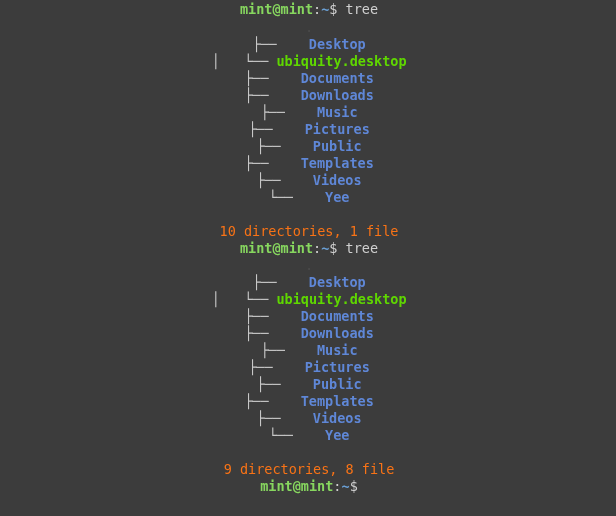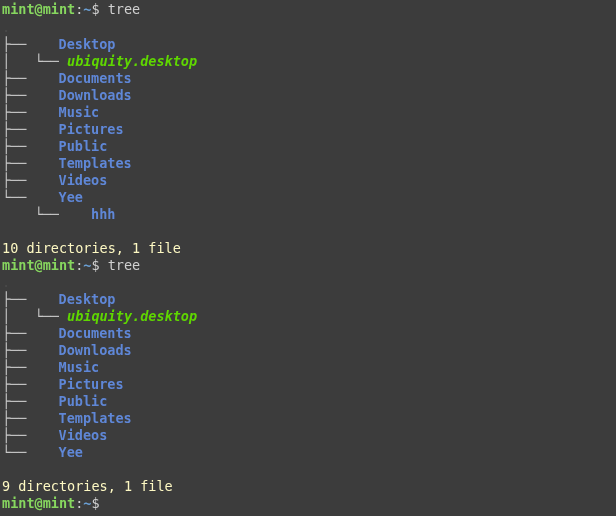--- a/index.html
+++ b/index.html
@@ -14,71 +14,71 @@
     font-family: "DejaVu Sans Mono", "Liberation Mono", monospace;
   }
   #terminal {
     width: 616px;
     height: 516px;
     background: #3c3c3c;
     padding: 0;
     box-sizing: border-box;
     position: relative;
     overflow: hidden;
+    text-align: center;
   }
   .line {
     height: 17px;
     line-height: 17px;
     font-size: 13.5px;
     white-space: pre;
     padding-left: 2px;
     letter-spacing: 0px;
   }
   .line:first-child { padding-top: 1px; height: 18px; }
   
   .c-prompt-user { color: #87d75f; font-weight: bold; }
   .c-prompt-punct { color: #d0d0d0; }
   .c-prompt-path { color: #6a9fd4; font-weight: bold; }
   .c-cmd { color: #d0d0d0; }
   .c-dir { color: #5f87d7; font-weight: bold; margin-left: 24px; }
-  .c-exec { color: #5fd700; font-weight: bold; font-style: italic; }
+  .c-exec { color: #5fd700; font-weight: bold; }
   .c-tree { color: #c8c8c8; }
-  .c-plain { color: #fef9c3; margin-top: 11px; }
+  .c-plain { color: #f97316; margin-top: 11px; }
   .c-dot { color: #4a4a4a; }
   .blank { height: 17px; }
 </style>
 </head>
 <body>
 
 <div id="terminal">
   <div id="terminal-output">
       <div class="line"><span class="c-prompt-user">mint@mint</span><span class="c-prompt-punct">:</span><span class="c-prompt-path">~</span><span class="c-prompt-punct">$</span><span class="c-cmd"> tree</span></div>
       <div class="line"><span class="c-dot">.</span></div>
       <div class="line"><span class="c-tree">├── </span><span class="c-dir">Desktop</span></div>
       <div class="line"><span class="c-tree">│   └── </span><span class="c-exec">ubiquity.desktop</span></div>
       <div class="line"><span class="c-tree">├── </span><span class="c-dir">Documents</span></div>
       <div class="line"><span class="c-tree">├── </span><span class="c-dir">Downloads</span></div>
       <div class="line"><span class="c-tree">├── </span><span class="c-dir">Music</span></div>
       <div class="line"><span class="c-tree">├── </span><span class="c-dir">Pictures</span></div>
       <div class="line"><span class="c-tree">├── </span><span class="c-dir">Public</span></div>
       <div class="line"><span class="c-tree">├── </span><span class="c-dir">Templates</span></div>
       <div class="line"><span class="c-tree">├── </span><span class="c-dir">Videos</span></div>
       <div class="line"><span class="c-tree">└── </span><span class="c-dir">Yee</span></div>
-      <div class="line"><span class="c-tree">    └── </span><span class="c-dir">hhh</span></div>
       <div class="line blank">&nbsp;</div>
       <div class="line"><span class="c-plain">10 directories, 1 file</span></div>
       <div class="line"><span class="c-prompt-user">mint@mint</span><span class="c-prompt-punct">:</span><span class="c-prompt-path">~</span><span class="c-prompt-punct">$</span><span class="c-cmd"> tree</span></div>
       <div class="line"><span class="c-dot">.</span></div>
       <div class="line"><span class="c-tree">├── </span><span class="c-dir">Desktop</span></div>
       <div class="line"><span class="c-tree">│   └── </span><span class="c-exec">ubiquity.desktop</span></div>
       <div class="line"><span class="c-tree">├── </span><span class="c-dir">Documents</span></div>
       <div class="line"><span class="c-tree">├── </span><span class="c-dir">Downloads</span></div>
       <div class="line"><span class="c-tree">├── </span><span class="c-dir">Music</span></div>
       <div class="line"><span class="c-tree">├── </span><span class="c-dir">Pictures</span></div>
       <div class="line"><span class="c-tree">├── </span><span class="c-dir">Public</span></div>
       <div class="line"><span class="c-tree">├── </span><span class="c-dir">Templates</span></div>
       <div class="line"><span class="c-tree">├── </span><span class="c-dir">Videos</span></div>
       <div class="line"><span class="c-tree">└── </span><span class="c-dir">Yee</span></div>
       <div class="line blank">&nbsp;</div>
-      <div class="line"><span class="c-plain">9 directories, 1 file</span></div>
+      <div class="line"><span class="c-plain">9 directories, 8 file</span></div>
       <div class="line"><span class="c-prompt-user">mint@mint</span><span class="c-prompt-punct">:</span><span class="c-prompt-path">~</span><span class="c-prompt-punct">$</span><span class="c-cmd"></span></div>
     </div>
 </div>
 
 </body></html>

